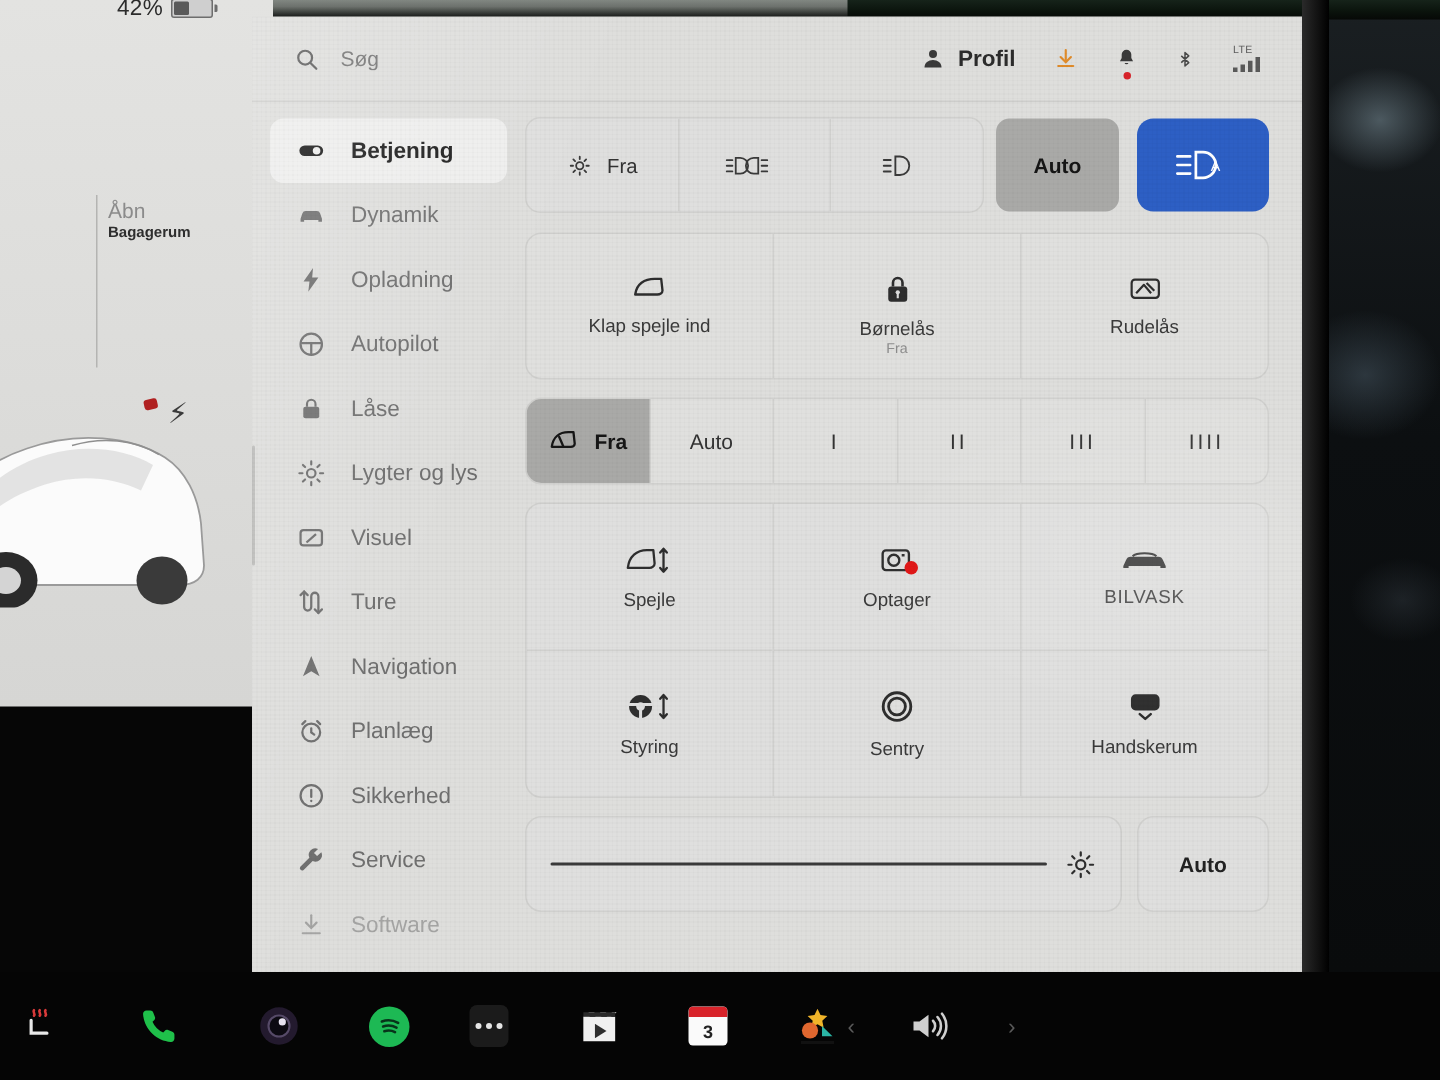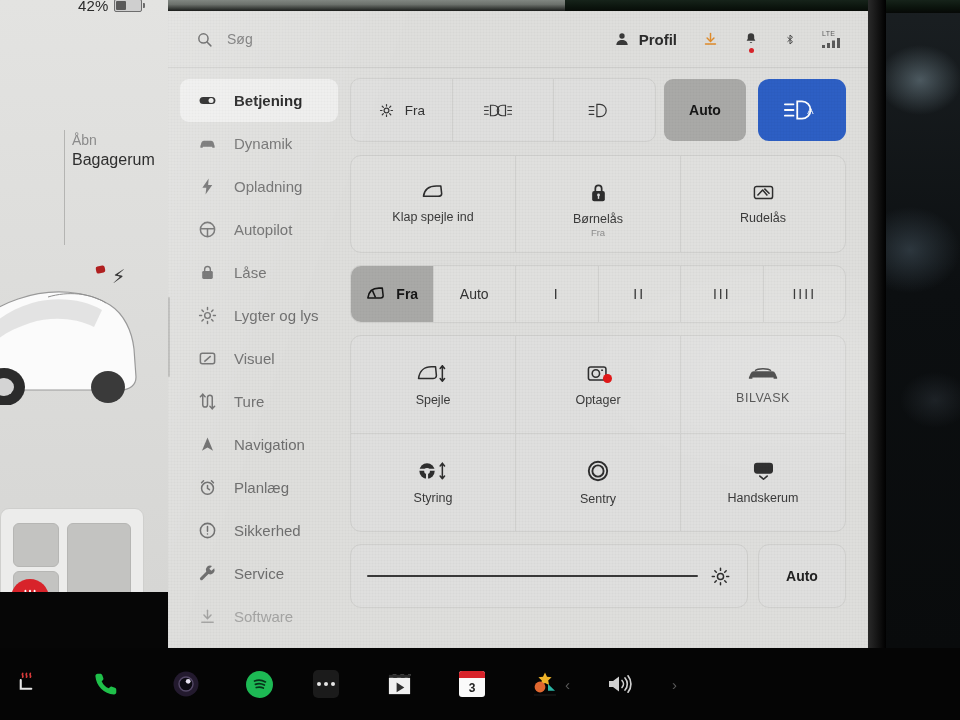--- a/index.html
+++ b/index.html
@@ -28,39 +28,40 @@
     background:linear-gradient(180deg,#d8d8d6 0%,#b9b9b7 40%,#2b2b2b 100%);
     opacity:.55;
   }
   .env-bezel{
     position:absolute;left:868px;top:0;width:18px;height:648px;
     background:linear-gradient(90deg,#2a2a2a,#111 60%,#000);
   }
 
   
   #left-zone{
-    position:absolute;left:0;top:0;width:168px;height:592px;
+    position:absolute;left:0;top:0;width:168px;height:471px;
     background:linear-gradient(180deg,#e3e3e1 0%,#dcdcda 55%,#d6d6d4 100%);
     overflow:hidden;
+    padding-left:14px;
   }
   .battery-row{
     position:absolute;left:78px;top:-3px;display:flex;align-items:center;gap:5px;
   }
   .battery-pct{font-size:15px;color:#2b2b2b;font-weight:400;letter-spacing:.2px;}
   .battery-glyph{
     width:26px;height:11px;border:1.5px solid #6d6d6d;border-radius:2px;position:relative;background:#cfcfcf;
   }
   .battery-glyph:after{content:"";position:absolute;right:-4px;top:3px;width:2px;height:5px;background:#6d6d6d;border-radius:0 1px 1px 0;}
   .battery-glyph i{position:absolute;left:1px;top:1px;bottom:1px;width:40%;background:#5a5a5a;border-radius:1px;display:block;}
 
   .trunk-label{
     position:absolute;left:72px;top:132px;width:95px;line-height:1.28;
   }
   .trunk-label .l1{font-size:14px;color:#8b8b8b;}
-  .trunk-label .l2{font-size:16px;color:#2e2e2e;font-weight:400;}
+  .trunk-label .l2{font-size:10px;color:#2e2e2e;font-weight:700;}
   .trunk-line{position:absolute;left:64px;top:130px;width:1px;height:115px;background:#b4b4b2;}
 
   .car-img{
     position:absolute;left:-52px;top:245px;width:200px;height:160px;
   }
   .bolt-ic{position:absolute;left:112px;top:265px;font-size:19px;color:#3a3a3a;}
   .tail-dot{position:absolute;left:96px;top:266px;width:9px;height:7px;background:#b02020;border-radius:2px;transform:rotate(-12deg);}
 
   .seat-panel{
     position:absolute;left:0px;top:508px;width:142px;height:122px;

